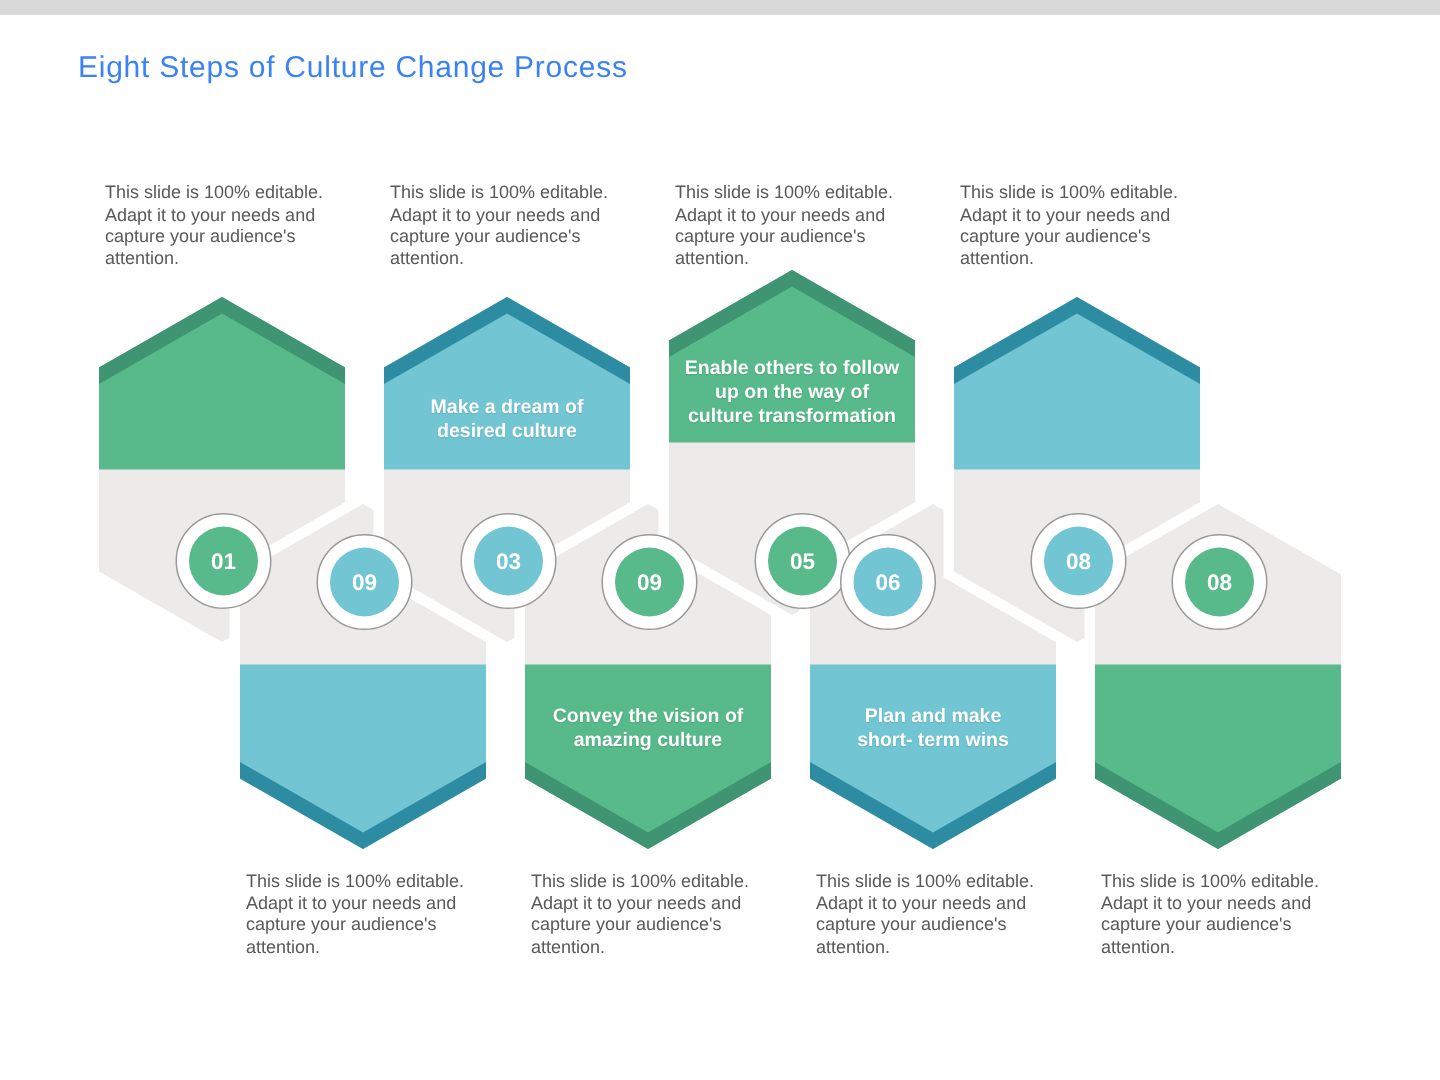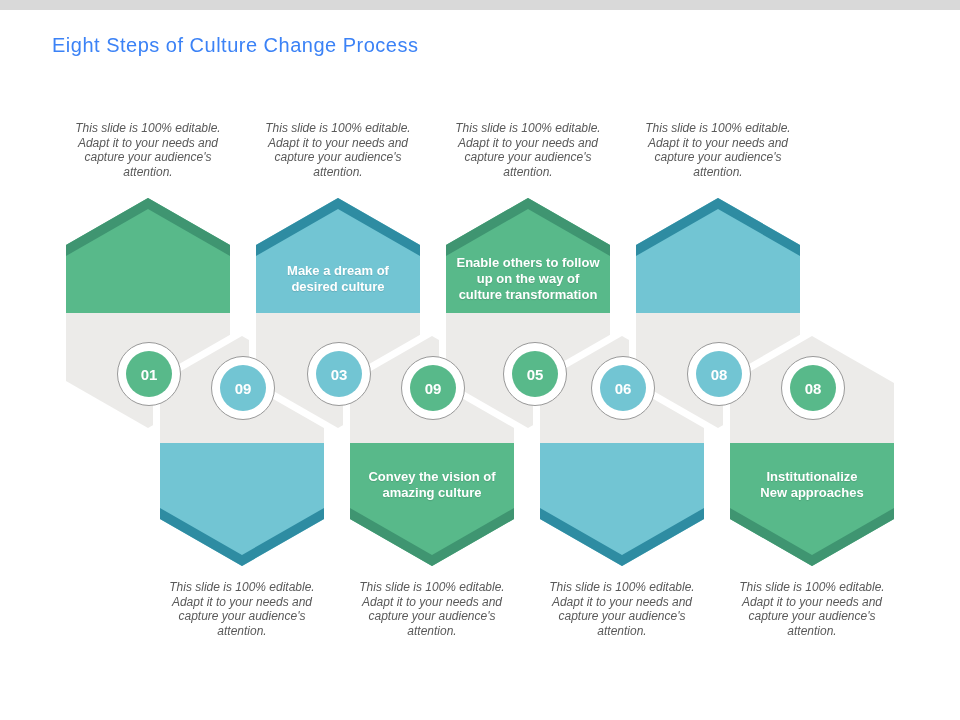--- a/index.html
+++ b/index.html
@@ -1,22 +1,22 @@
 <!DOCTYPE html>
 <html><head>
 <meta charset="utf-8">
 <style>
   html,body{margin:0;padding:0;background:#fff;}
   body{width:960px;height:720px;position:relative;overflow:hidden;
        font-family:"Liberation Sans", sans-serif;}
   .topbar{position:absolute;left:0;top:0;width:960px;height:10px;background:#D9D9D9;}
   .title{position:absolute;left:52px;top:22px;font-size:20px;letter-spacing:.5px;
          color:#3b82f6;white-space:nowrap;margin-top:12px;}
-  .note{position:absolute;width:156px;padding:0 12px;text-align:center;
-        font-size:12px;line-height:14.5px;color:#595959;font-style:italic;}
+  .note{position:absolute;width:156px;padding:0 12px;text-align:left;
+        font-size:12px;line-height:14.5px;color:#595959;}
   .note-top{top:121px;}
   .note-bottom{top:580px;}
   .unit{position:absolute;width:180px;height:246px;}
   .unit svg{position:absolute;left:0;top:0;width:180px;height:246px;}
   .halo{fill:#fff;stroke:#fff;stroke-width:14;stroke-linejoin:miter;}
   .base{fill:#ECEBE9;}
   .green .fill{fill:#58B98A;} .green .band{fill:#3F9571;}
   .blue  .fill{fill:#72C5D3;} .blue  .band{fill:#2E8CA2;}
   .hex-label{position:absolute;left:8px;right:8px;display:flex;align-items:center;
              justify-content:center;text-align:center;color:#fff;font-weight:bold;
@@ -77,77 +77,77 @@
   <svg viewBox="0 0 180 246">
     <path class="halo" d="M90,8 L172,55 L172,191 L90,238 L8,191 L8,55 Z"></path>
     <path class="base" d="M90,8 L172,55 L172,191 L90,238 L8,191 L8,55 Z"></path>
     <path class="fill" d="M8,115 L172,115 L172,191 L90,238 L8,191 Z"></path>
     <path class="band" d="M8,191 L90,238 L172,191 L172,180 L90,227 L8,180 Z"></path>
   </svg>
   <div class="hex-label">Convey the vision of
 amazing culture</div>
 </div>
 
-<div class="unit top green" style="left:438px;top:190px;z-index:5">
+<div class="unit top green" style="left:438px;top:172px;z-index:5">
   <svg viewBox="0 0 180 246">
     <path class="halo" d="M90,8 L172,55 L172,191 L90,238 L8,191 L8,55 Z"></path>
     <path class="base" d="M90,8 L172,55 L172,191 L90,238 L8,191 L8,55 Z"></path>
     <path class="fill" d="M90,8 L172,55 L172,123 L8,123 L8,55 Z"></path>
     <path class="band" d="M90,8 L172,55 L172,66 L90,19 L8,66 L8,55 Z"></path>
   </svg>
   <div class="hex-label">Enable others to follow
 up on the way of
 culture transformation</div>
 </div>
 
 <div class="unit bottom blue" style="left:532px;top:328px;z-index:6">
   <svg viewBox="0 0 180 246">
     <path class="halo" d="M90,8 L172,55 L172,191 L90,238 L8,191 L8,55 Z"></path>
     <path class="base" d="M90,8 L172,55 L172,191 L90,238 L8,191 L8,55 Z"></path>
     <path class="fill" d="M8,115 L172,115 L172,191 L90,238 L8,191 Z"></path>
     <path class="band" d="M8,191 L90,238 L172,191 L172,180 L90,227 L8,180 Z"></path>
   </svg>
+  <div class="hex-label">Plan and make
+short- term wins</div>
 </div>
 
 <div class="unit top blue" style="left:628px;top:190px;z-index:7">
   <svg viewBox="0 0 180 246">
     <path class="halo" d="M90,8 L172,55 L172,191 L90,238 L8,191 L8,55 Z"></path>
     <path class="base" d="M90,8 L172,55 L172,191 L90,238 L8,191 L8,55 Z"></path>
     <path class="fill" d="M90,8 L172,55 L172,123 L8,123 L8,55 Z"></path>
     <path class="band" d="M90,8 L172,55 L172,66 L90,19 L8,66 L8,55 Z"></path>
   </svg>
 </div>
 
 <div class="unit bottom green" style="left:722px;top:328px;z-index:8">
   <svg viewBox="0 0 180 246">
     <path class="halo" d="M90,8 L172,55 L172,191 L90,238 L8,191 L8,55 Z"></path>
     <path class="base" d="M90,8 L172,55 L172,191 L90,238 L8,191 L8,55 Z"></path>
     <path class="fill" d="M8,115 L172,115 L172,191 L90,238 L8,191 Z"></path>
     <path class="band" d="M8,191 L90,238 L172,191 L172,180 L90,227 L8,180 Z"></path>
   </svg>
-  <div class="hex-label">Institutionalize
-New approaches</div>
 </div>
 
 <div class="num-circle green" style="left:117px;top:342px">
   <span class="inner">01</span>
   </div>
 <div class="num-circle blue" style="left:211px;top:356px">
   <span class="inner">09</span>
   </div>
 <div class="num-circle blue" style="left:307px;top:342px">
   <span class="inner">03</span>
   </div>
 <div class="num-circle green" style="left:401px;top:356px">
   <span class="inner">09</span>
   </div>
 <div class="num-circle green" style="left:503px;top:342px">
   <span class="inner">05</span>
   </div>
-<div class="num-circle blue" style="left:591px;top:356px">
+<div class="num-circle blue" style="left:560px;top:356px">
   <span class="inner">06</span>
   </div>
 <div class="num-circle blue" style="left:687px;top:342px">
   <span class="inner">08</span>
   </div>
 <div class="num-circle green" style="left:781px;top:356px">
   <span class="inner">08</span>
   </div>
 
 <div class="note note-bottom" style="left:152px">This slide is 100% editable. Adapt it to your needs and capture your audience's attention.</div>

